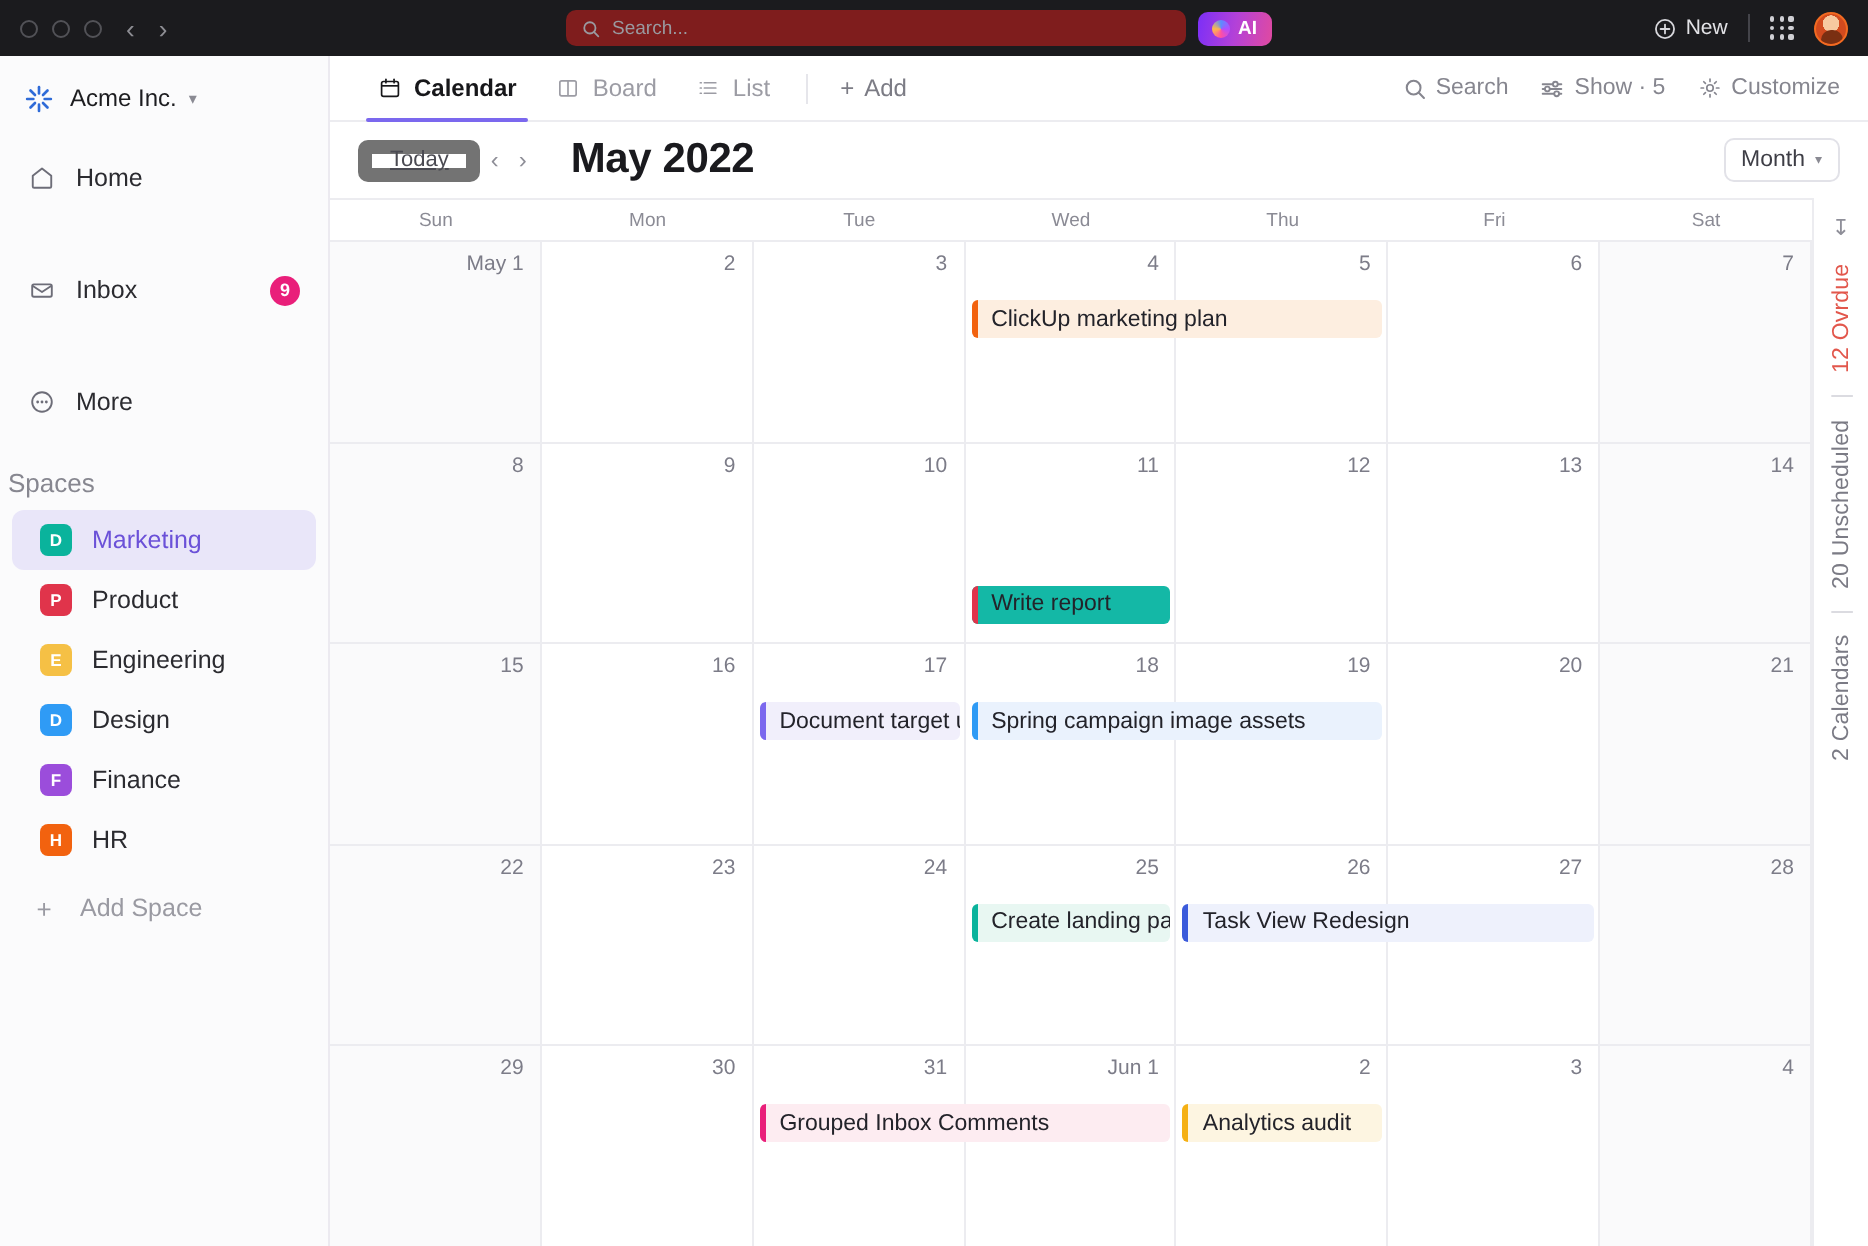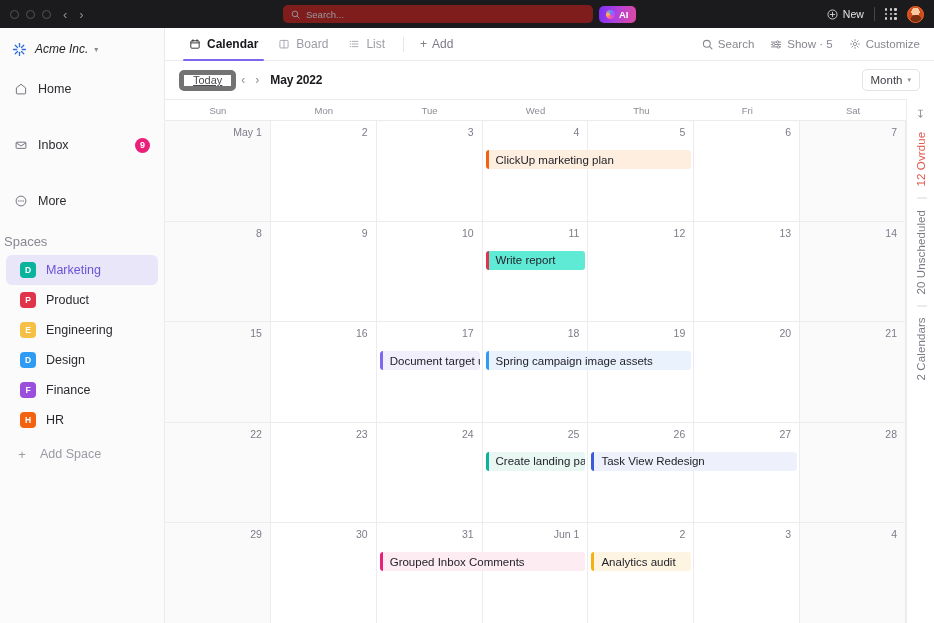--- a/index.html
+++ b/index.html
@@ -62,21 +62,21 @@
   
   .sidebar {
     width:165px; flex:0 0 165px; background:#fbfbfc;
     border-right:1px solid #eceaf0; display:flex; flex-direction:column;
   }
   .ws {
     height:28px; display:flex; align-items:center; gap:8px;
     padding:0 12px; margin-top:7px;
   }
   .ws-logo { width:15px; height:15px; position:relative; flex:0 0 15px; }
-  .ws-name { font-size:12px; color:#1d1d20; font-weight:500;font-style:italic; }
+  .ws-name { font-size:12px; color:#1d1d20; font-weight:500; }
   .ws-caret { font-size:8px; color:#8a8a93; margin-left:-2px; }
   .nav { margin-top:11px; display:flex; flex-direction:column;gap:26px; }
   .navitem {
     height:30px; display:flex; align-items:center; gap:10px;
     padding:0 14px; font-size:12.5px; color:#2b2b30; position:relative;
   }
   .badge {
     margin-left:auto; background:#e91f7a; color:#fff;
     font-size:9px; font-weight:700; min-width:15px; height:15px;
     border-radius:8px; display:flex; align-items:center; justify-content:center;
@@ -122,26 +122,26 @@
   .addtab { display:flex; align-items:center; gap:5px; font-size:12px; color:#7c7c85; padding:0 8px; }
   .toolright { margin-left:auto; display:flex; align-items:center; gap:16px; }
   .tr-item { display:flex; align-items:center; gap:5px; font-size:11.5px; color:#86868f; }
 
   
   .calhead {
     height:38px; flex:0 0 38px; display:flex; align-items:center;
     padding:0 14px; gap:0;
   }
   .todaybtn {
-    border:5px solid #737373; border-radius:5px; height:21px;
+    border:7px solid #737373; border-radius:5px; height:21px;
     padding:0 9px; font-size:11px; color:#4a4a52;
     display:flex; align-items:center; background:#fff;text-decoration:underline;
   }
   .chev { font-size:12px; color:#8e8e97; padding:0 5px; }
-  .monthlabel { font-size:12px; font-weight:700; color:#1a1a1e; margin-left:6px; letter-spacing:-0.2px; }
+  .monthlabel { font-size:21px; font-weight:700; color:#1a1a1e; margin-left:17px; letter-spacing:-0.2px; }
   .monthsel {
     margin-left:auto; border:1px solid #e2e2e8; border-radius:5px;
     height:22px; padding:0 8px; font-size:11.5px; color:#3e3e46;
     display:flex; align-items:center; gap:5px; background:#fff;
   }
 
   
   .gridwrap { flex:1; display:flex; min-height:0; }
   .calgrid { flex:1; display:flex; flex-direction:column; min-width:0; border-top:1px solid #ececf0; }
   .dowrow { display:grid; grid-template-columns:repeat(7,1fr); height:20px; flex:0 0 20px; }
@@ -464,21 +464,21 @@
                 <div class="cell">
                   <div class="daynum">12</div>
                 </div>
                 <div class="cell">
                   <div class="daynum">13</div>
                 </div>
                 <div class="cell weekend">
                   <div class="daynum">14</div>
                 </div>
                 <div class="events">
-                  <div class="event" style="background: #5eead4; left: calc(42.8571% + 3px); width: calc(14.2857% - 6px);">
+                  <div class="event" style="background: #14b8a6; left: calc(42.8571% + 3px); width: calc(14.2857% - 6px); margin-top: 42px;">
                     <span class="bar" style="background: rgb(224, 52, 75);"></span>
                     <span class="etitle">Write report</span>
                   </div>
                 </div>
               </div>
               <div class="week">
                 <div class="cell weekend">
                   <div class="daynum">15</div>
                 </div>
                 <div class="cell">

